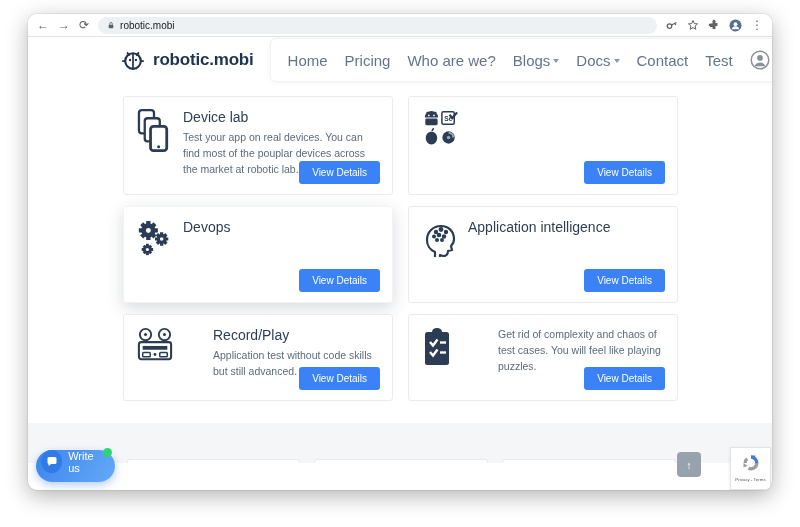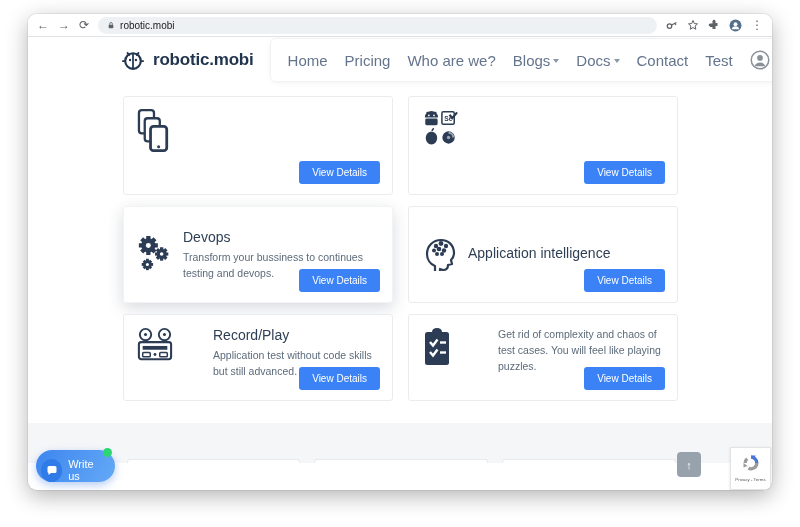--- a/index.html
+++ b/index.html
@@ -49,36 +49,36 @@
   .nav-avatar { width:20px; height:20px; }
   .cta { background:#2b3c54; color:#fff; font-size:10.5px; padding:7px 12px; border-radius:4px;
     border:none; white-space:nowrap; font-family:inherit; }
 
   
   .main { padding:13px 0 0 95px; }
   .crow { display:flex; gap:15px; }
   .crow + .crow { margin-top:11px; }
   .card { width:270px; background:#fff; border:1px solid #e9ebee; border-radius:3px;
     padding:12px 12px 10px 12px; display:flex; gap:9px; position:relative; }
-  .card.h99 { height:99px; } .card.h97 { height:97px;align-items:center; } .card.h87 { height:87px;gap:39px; }
+  .card.h99 { height:99px; } .card.h97 { height:97px; } .card.h87 { height:87px;gap:39px; }
   .card.elevated { border-color:#f2f3f5; box-shadow:0 5px 16px rgba(40,50,70,.18); }
   .cicon { width:38px; flex:0 0 38px; }
   .ctitle { font-size:14px; color:#2e3f55; font-weight:500; margin-bottom:5px; }
   .cdesc { font-size:10.5px; color:#5c6b7a; line-height:1.5; max-width:198px; }
   .cbtn { position:absolute; right:12px; bottom:10px; background:#3b82f6; color:#fff;
     font-size:10px; padding:6px 13px; border-radius:3px; border:none; font-family:inherit; }
 
   
   .footer { position:absolute; left:0; bottom:0; width:100%; height:40px; background:#f5f6f8; }
   .fcard { position:absolute; bottom:0; height:4px; background:#fff;
     border:1px solid #e8eaef; border-bottom:none; border-radius:3px 3px 0 0; }
 
   
   .chat { position:absolute; left:8px; top:436px; width:79px; height:32px; border-radius:16px;
-    background:linear-gradient(120deg,#3d85ee,#64a9f7); display:flex; align-items:flex-end;
+    background:linear-gradient(120deg,#3d85ee,#64a9f7); display:flex; align-items:flex-start;
     padding:0 10px 0 5px; gap:6px; box-shadow:0 3px 8px rgba(40,110,220,.35); }
   .chat-bubble { width:23px; height:23px; border-radius:50%; background:#2f7be8;
     display:flex; align-items:center; justify-content:center; }
   .chat-label { color:#fff; font-size:11px; }
   .chat-dot { position:absolute; right:3px; top:-2px; width:9px; height:9px; border-radius:50%;
     background:#2ed573; }
   .scrolltop { position:absolute; left:649px; top:438px; width:24px; height:25px; border-radius:4px;
     background:#98a2ad; color:#fff; font-size:11px; display:flex; align-items:center; justify-content:center; }
   .recaptcha { position:absolute; left:702px; top:433px; width:41px; height:43px; background:#fff;
     border:1px solid #e3e3e3; box-shadow:0 1px 3px rgba(0,0,0,.1); display:flex; flex-direction:column;
@@ -182,20 +182,24 @@
 
           <div class="card h99">
             <div class="cicon">
               <svg width="36" height="44" viewBox="0 0 30 38">
                 <rect x="2" y="1" width="13" height="20" rx="2.5" fill="#fff" stroke="#2b3c54" stroke-width="2"></rect>
                 <rect x="7" y="8" width="13" height="20" rx="2.5" fill="#fff" stroke="#2b3c54" stroke-width="2"></rect>
                 <rect x="12" y="15" width="14" height="21" rx="2.5" fill="#fff" stroke="#2b3c54" stroke-width="2.4"></rect>
                 <circle cx="19" cy="32.5" r="1.3" fill="#2b3c54"></circle>
               </svg>
             </div>
+            <div>
+              <div class="ctitle">Device lab</div>
+              <div class="cdesc">Test your app on real devices. You can find most of the pouplar devices across the market at robotic lab.</div>
+            </div>
             <button class="cbtn">View Details</button>
           </div>
 
           <div class="card h99">
             <div class="cicon">
               <svg width="38" height="38" viewBox="0 0 40 40">
                 <g>
                   <path d="M4 9 a7 7 0 0 1 14 0z" fill="#2b3c54"></path>
                   <line x1="6" y1="3" x2="8" y2="5.5" stroke="#2b3c54" stroke-width="1.4"></line>
                   <line x1="16" y1="3" x2="14" y2="5.5" stroke="#2b3c54" stroke-width="1.4"></line>
@@ -251,21 +255,20 @@
                     <line x1="6" y1="32" x2="18" y2="32"></line>
                   <line x1="8" y1="28" x2="16" y2="36"></line>
                     <line x1="16" y1="28" x2="8" y2="36"></line>
                 </g>
                 <circle cx="12" cy="32" r="4.4" fill="#2b3c54"></circle>
                   <circle cx="12" cy="32" r="1.6" fill="#fff"></circle>
               </svg>
             </div>
             <div>
               <div class="ctitle">Devops</div>
-              <div class="cdesc">Transform your bussiness to continues testing and devops.</div>
             </div>
             <button class="cbtn">View Details</button>
           </div>
 
           <div class="card h97">
             <div class="cicon">
               <svg width="40" height="42" viewBox="0 0 40 42">
                 <path d="M14 38 v-5 c-5-2-8-7-8-12 c0-8 6-14 14-14 c8 0 13 6 13 13 c0 3-1 5-3 7 l1 4 -4 1 c0 3-2 5-5 5 l-3-1 v2" fill="none" stroke="#2b3c54" stroke-width="2.2" stroke-linejoin="round"></path>
                 <g fill="#2b3c54">
                   <circle cx="15" cy="13" r="2.2"></circle>

